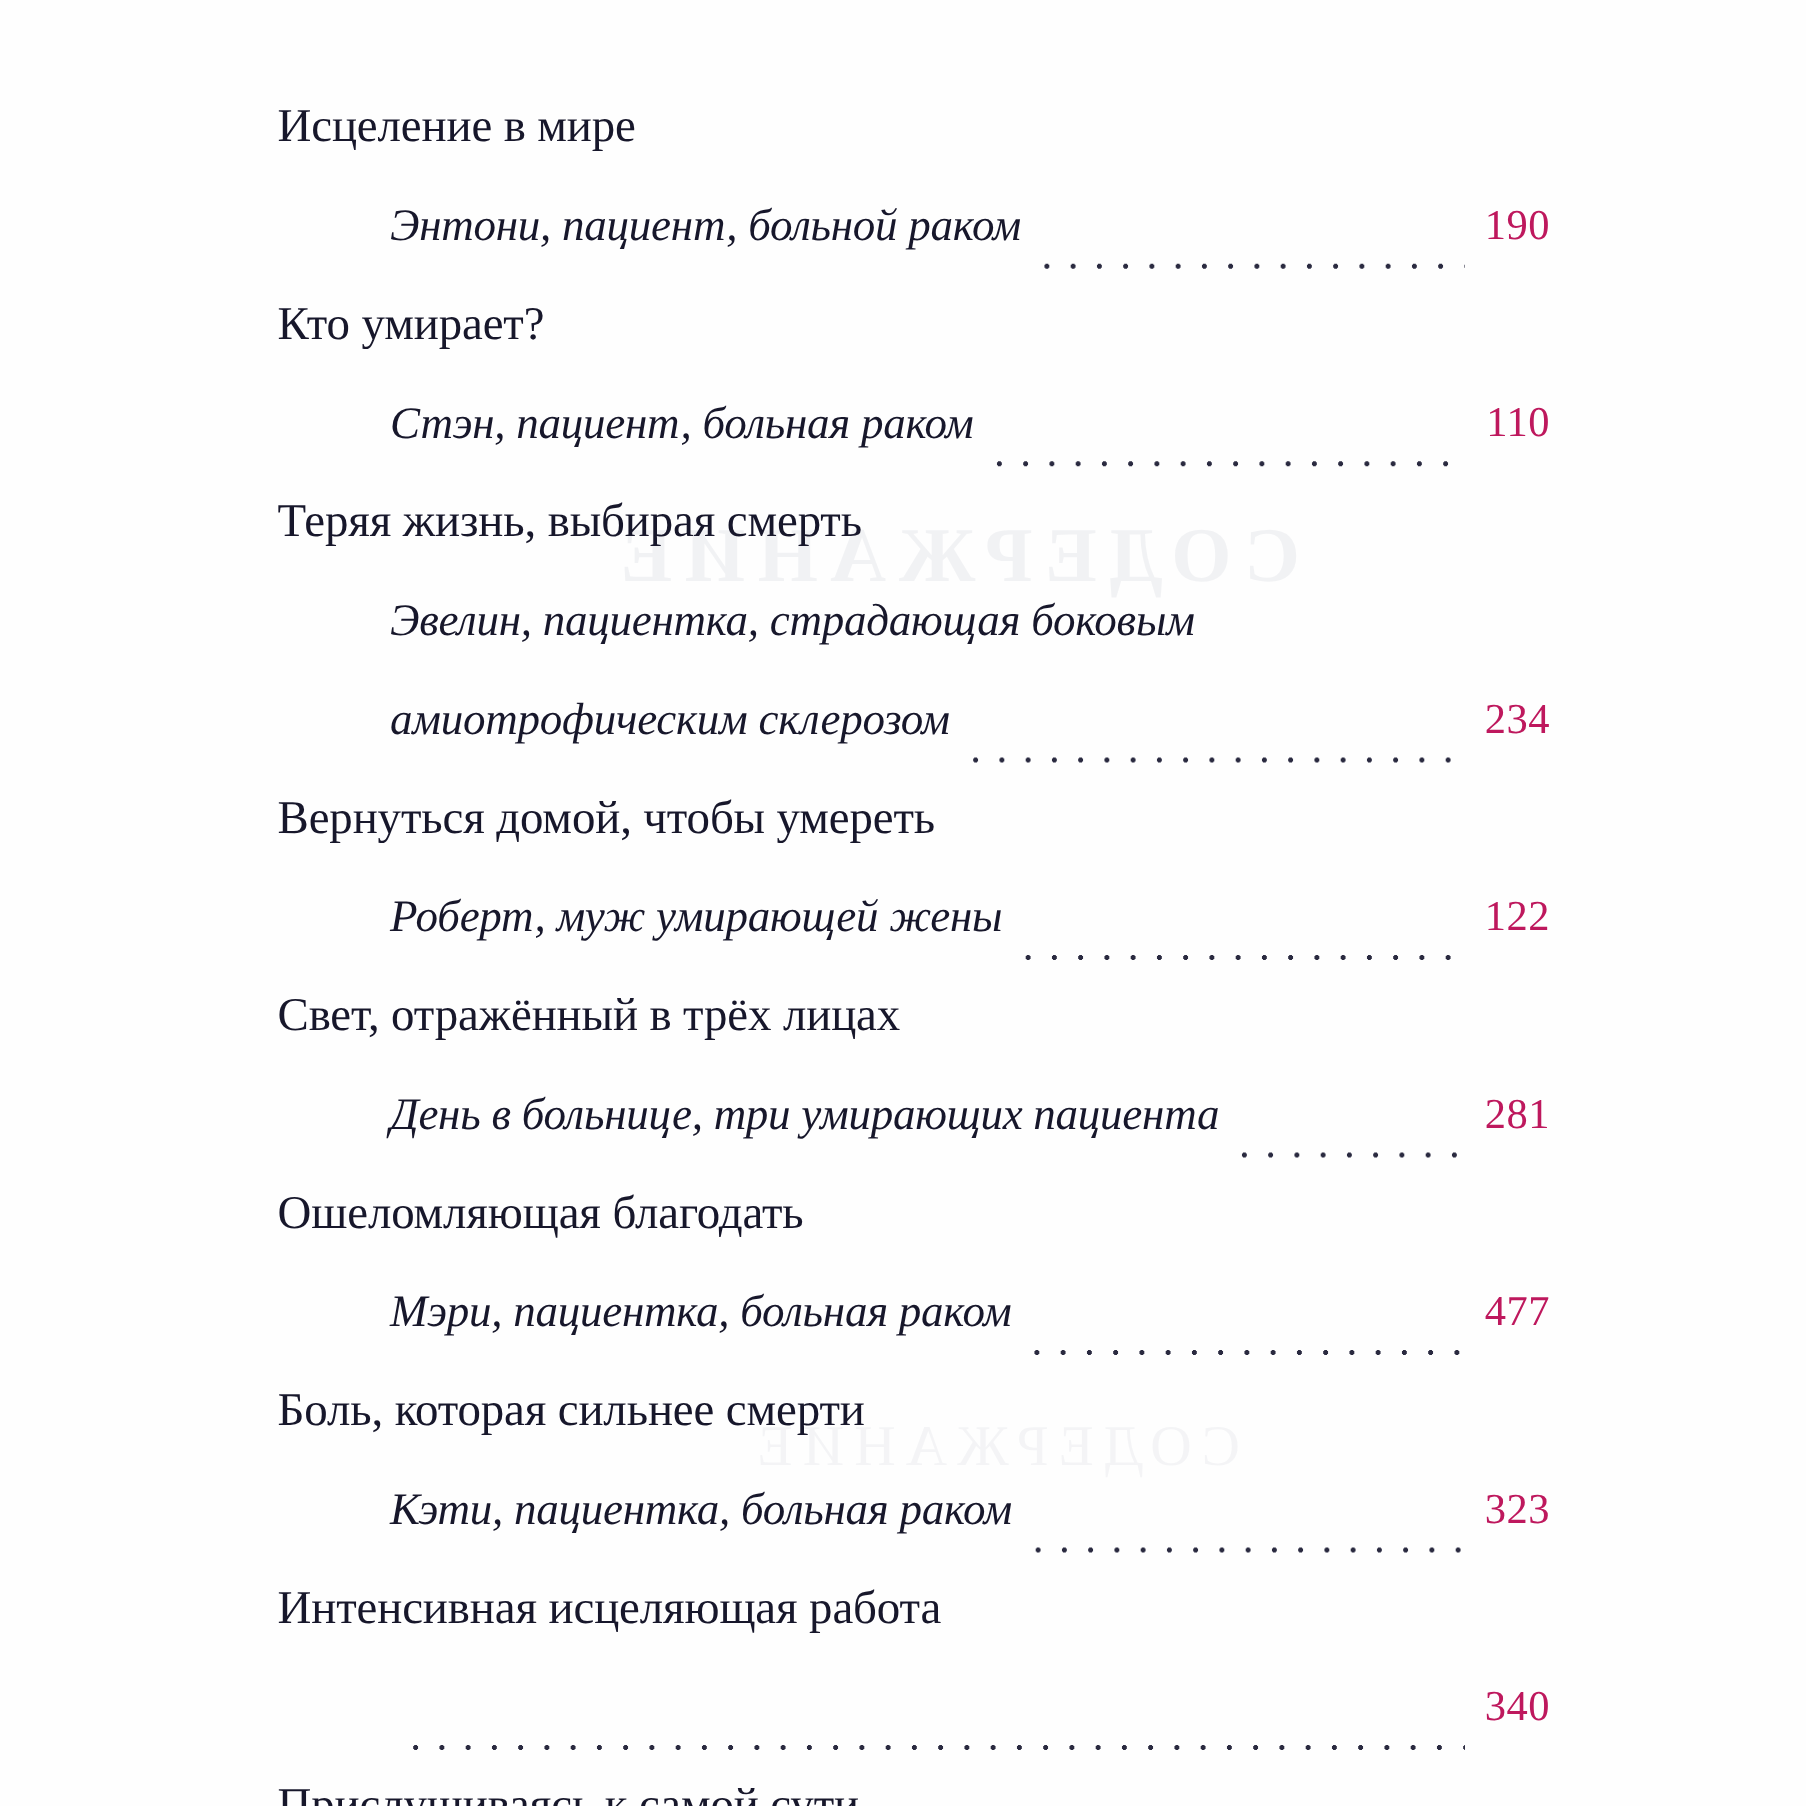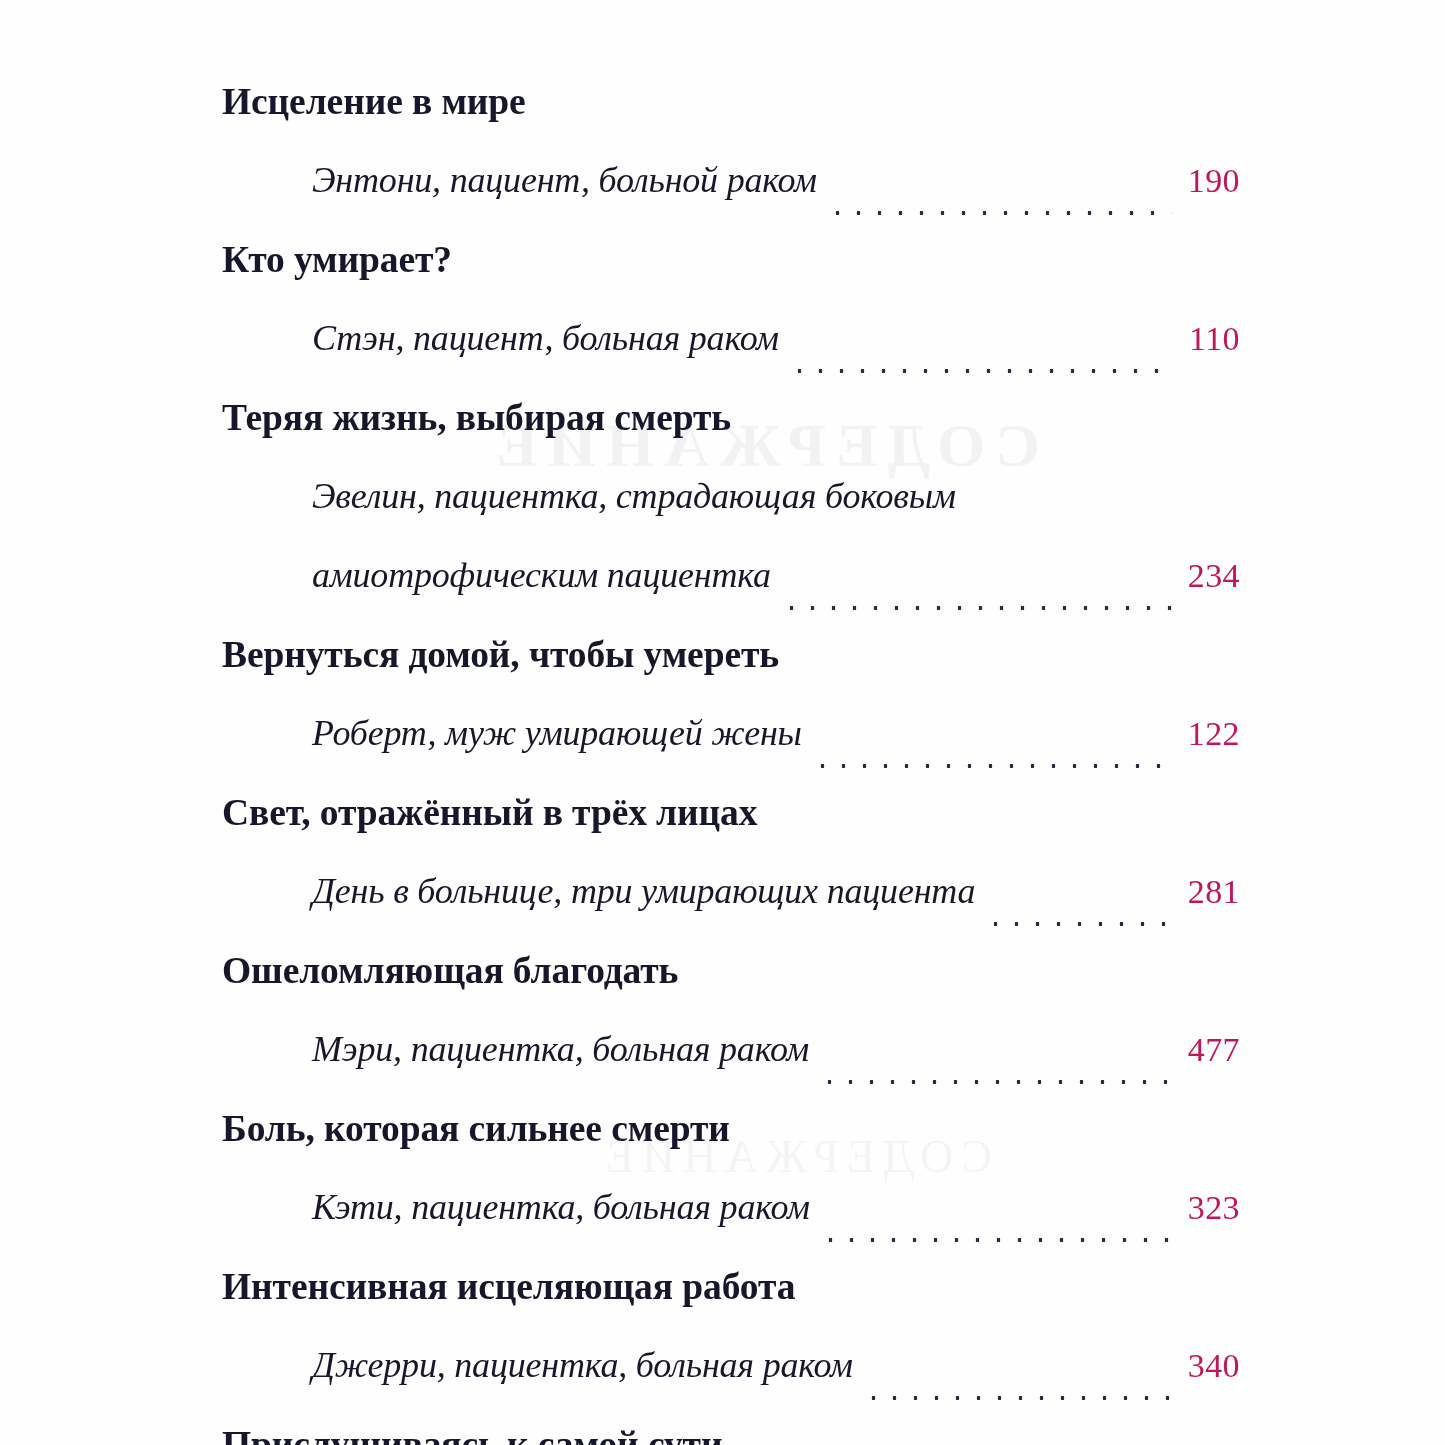--- a/index.html
+++ b/index.html
@@ -68,21 +68,20 @@
 
   .entry { display: block; }
 
   
   .chapter-title {
     font-size: 37.5px;
     line-height: 79px;
     color: #17172b;
     letter-spacing: -0.1px;
     white-space: nowrap;
-    font-weight: bold;
   }
 
   
   .sub-line {
     display: flex;
     align-items: flex-end;
     margin-left: 90px;
     line-height: 79px;
     width: calc(100% - 90px);
   }
@@ -153,21 +152,21 @@
           <span class="leaders"></span>
           <span class="page-num">110</span>
         </div>
       </div>
       <div class="entry">
         <div class="chapter-title">Теряя жизнь, выбирая смерть</div>
         <div class="sub-line cont">
           <span class="sub-text">Эвелин, пациентка, страдающая боковым</span>
         </div>
         <div class="sub-line">
-          <span class="sub-text">амиотрофическим пациентка</span>
+          <span class="sub-text">амиотрофическим склерозом</span>
           <span class="leaders"></span>
           <span class="page-num">234</span>
         </div>
       </div>
       <div class="entry">
         <div class="chapter-title">Вернуться домой, чтобы умереть</div>
         <div class="sub-line">
           <span class="sub-text">Роберт, муж умирающей жены</span>
           <span class="leaders"></span>
           <span class="page-num">122</span>
@@ -193,21 +192,20 @@
         <div class="chapter-title">Боль, которая сильнее смерти</div>
         <div class="sub-line">
           <span class="sub-text">Кэти, пациентка, больная раком</span>
           <span class="leaders"></span>
           <span class="page-num">323</span>
         </div>
       </div>
       <div class="entry">
         <div class="chapter-title">Интенсивная исцеляющая работа</div>
         <div class="sub-line">
-          <span class="sub-text">Джерри, пациентка, больная раком</span>
           <span class="leaders"></span>
           <span class="page-num">340</span>
         </div>
       </div>
       <div class="entry">
         <div class="chapter-title">Прислушиваясь к самой сути</div>
       </div>
     </div>
 
 </div>

